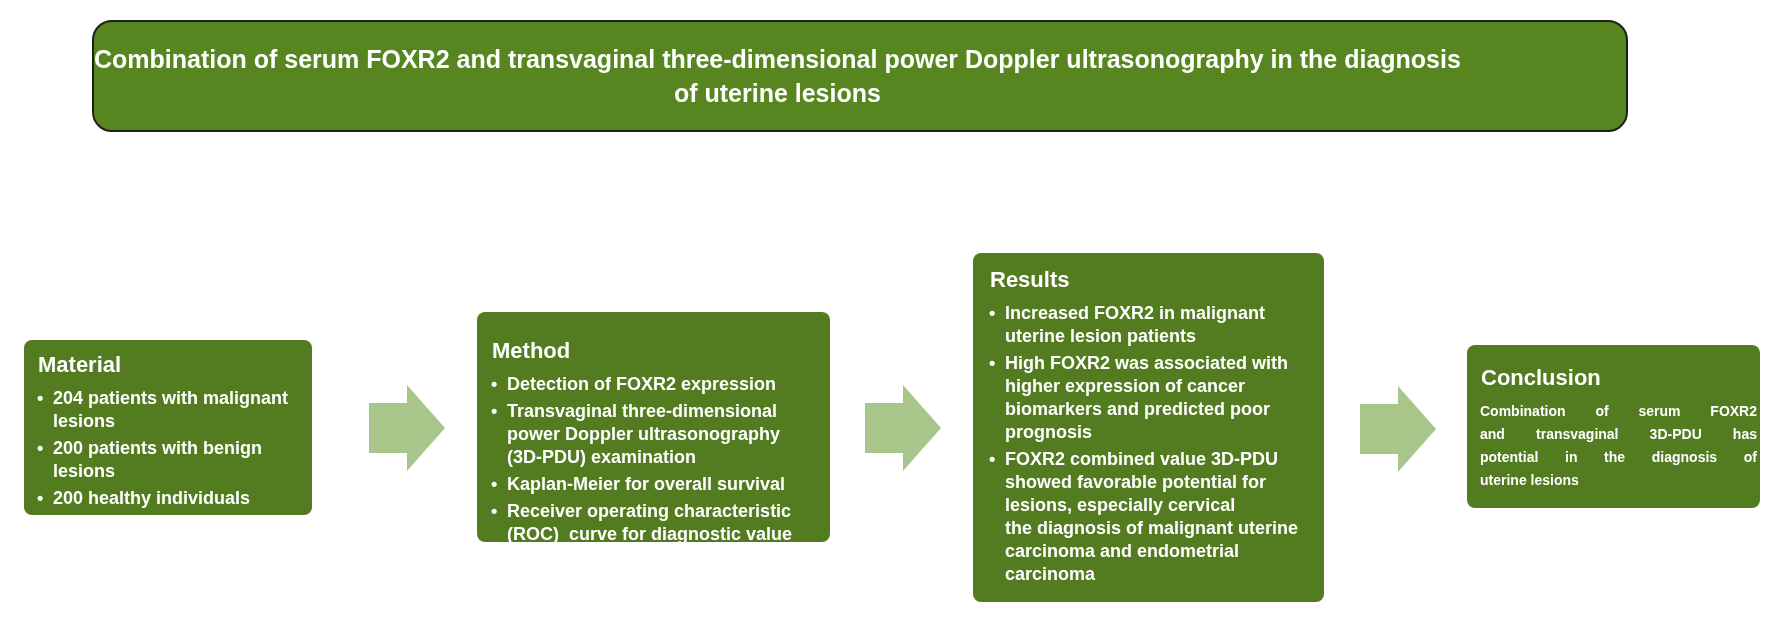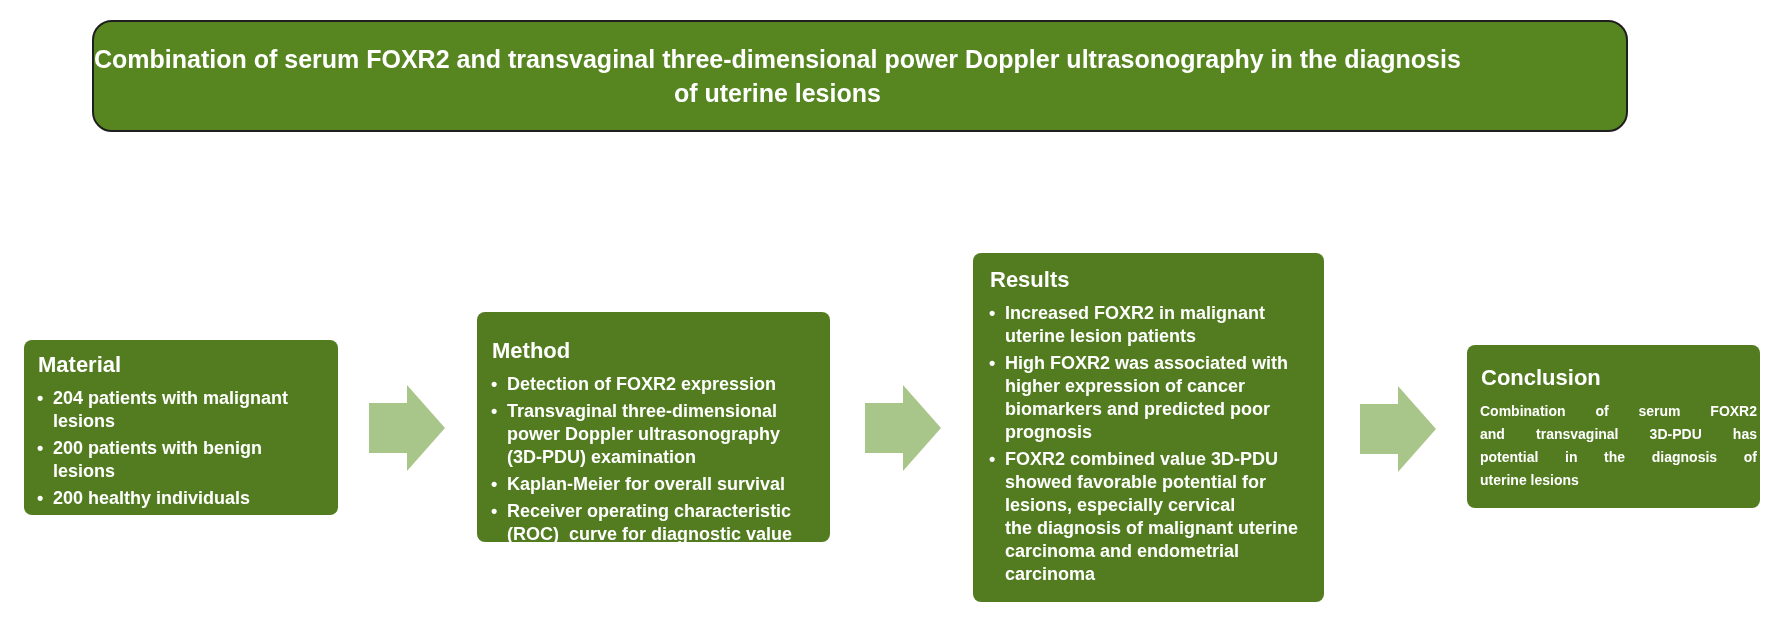--- a/index.html
+++ b/index.html
@@ -33,21 +33,21 @@
 
   
   .stage-box {
     position: absolute;
     box-sizing: border-box;
     background: var(--box-green, #527c1f);
     border-radius: 8px;
     color: var(--text, #ffffff);
     font-weight: bold;
   }
-  #box-material   { left: 24px;   top: 340px; width: 314px; height: 175px; padding: 12px 10px 10px 13px; }
+  #box-material   { left: 24px;   top: 340px; width: 288px; height: 175px; padding: 12px 10px 10px 13px; }
   #box-method     { left: 477px;  top: 312px; width: 353px; height: 230px; padding: 26px 10px 10px 14px; }
   #box-results    { left: 973px;  top: 253px; width: 351px; height: 349px; padding: 14px 10px 10px 16px; }
   #box-conclusion { left: 1467px; top: 345px; width: 293px; height: 163px; padding: 20px 3px 10px 13px; }
 
   .box-heading {
     font-size: 22px;
     line-height: 26px;
     margin: 0 0 9px 1px;
   }
   .bullets { }

